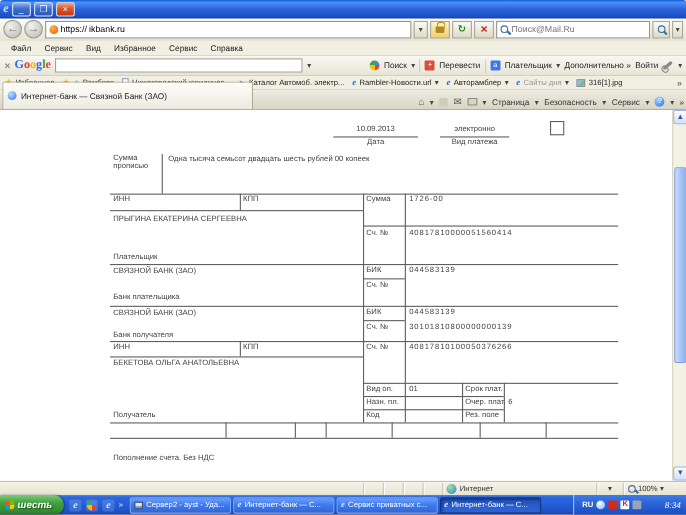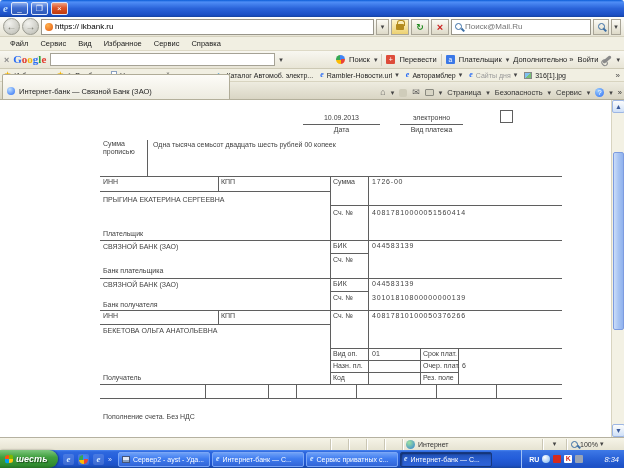--- a/index.html
+++ b/index.html
@@ -61,21 +61,21 @@
   .docic{width:6px;height:8px;background:#fff;border:1px solid #8aa0c0;}
   .favie{color:#2a6cf4;font-family:"Liberation Serif",serif;font-style:italic;font-weight:bold;font-size:8px;line-height:8px;}
   .imgic{width:8px;height:7px;background:linear-gradient(135deg,#7fc0f0 50%,#79c077 50%);border:1px solid #888;}
   .favitem{display:flex;align-items:center;gap:3px;}
   .grayed{color:#999;}
   .ovf{margin-left:auto;color:#444;font-size:8px;}
 
   
   .tabrow{height:18px;background:linear-gradient(180deg,#eeece0,#d9d5c4);display:flex;align-items:flex-end;padding:0 2px;gap:4px;border-bottom:1px solid #b3af9b;font-size:7.5px;}
   .tab{width:228px;height:16px;background:linear-gradient(180deg,#fdfcf8,#edebe0);border:1px solid #b0ac98;border-bottom:none;border-radius:2px 2px 0 0;
-    display:flex;align-items:flex-start;gap:4px;padding:12px 4px;color:#222;}
+    display:flex;align-items:center;gap:4px;padding:12px 4px;color:#222;}
   .tabic{width:8px;height:8px;border-radius:50%;background:radial-gradient(circle at 35% 30%,#bfe0ff,#2a6cf4);flex:0 0 auto;}
   .cmds{margin-left:auto;display:flex;align-items:center;gap:5px;color:#333;padding-bottom:2px;}
   .cmds .ic{font-size:9px;line-height:9px;color:#555;}
   .rssic{width:8px;height:8px;background:#cfccba;border-radius:2px;}
   .printic{width:9px;height:7px;background:#d8d5c5;border:1px solid #8a8a80;border-radius:1px;}
   .helpic{width:9px;height:9px;border-radius:50%;background:radial-gradient(circle at 35% 30%,#9fd0ff,#2a6cf4);color:#fff;font-size:7px;line-height:9px;text-align:center;}
 
   
   .content{position:relative;height:337px;background:#fff;overflow:hidden;}
   .doc{position:absolute;left:100px;top:10px;width:462px;height:320px;}

